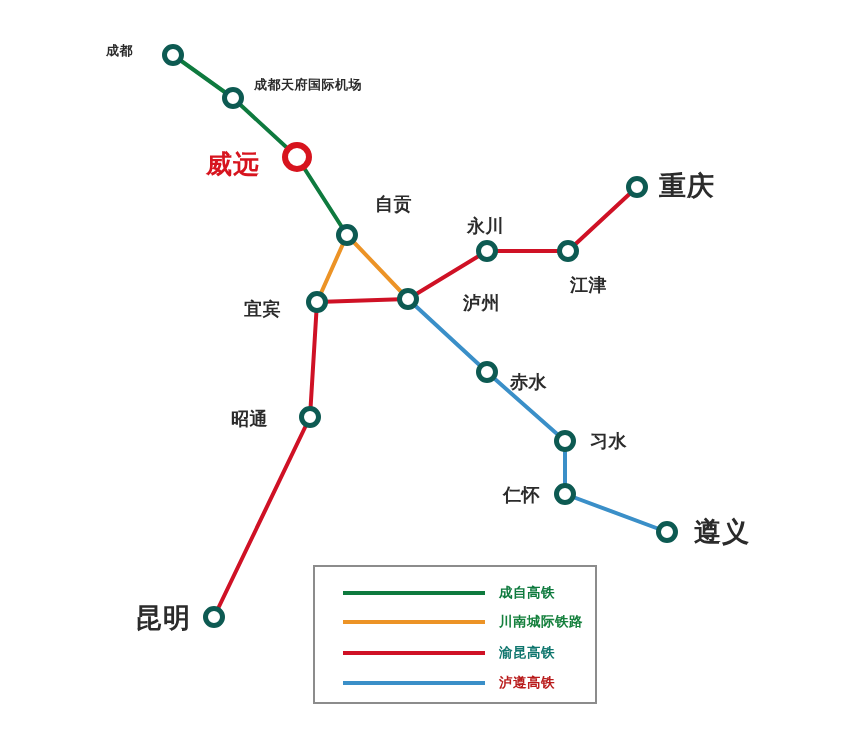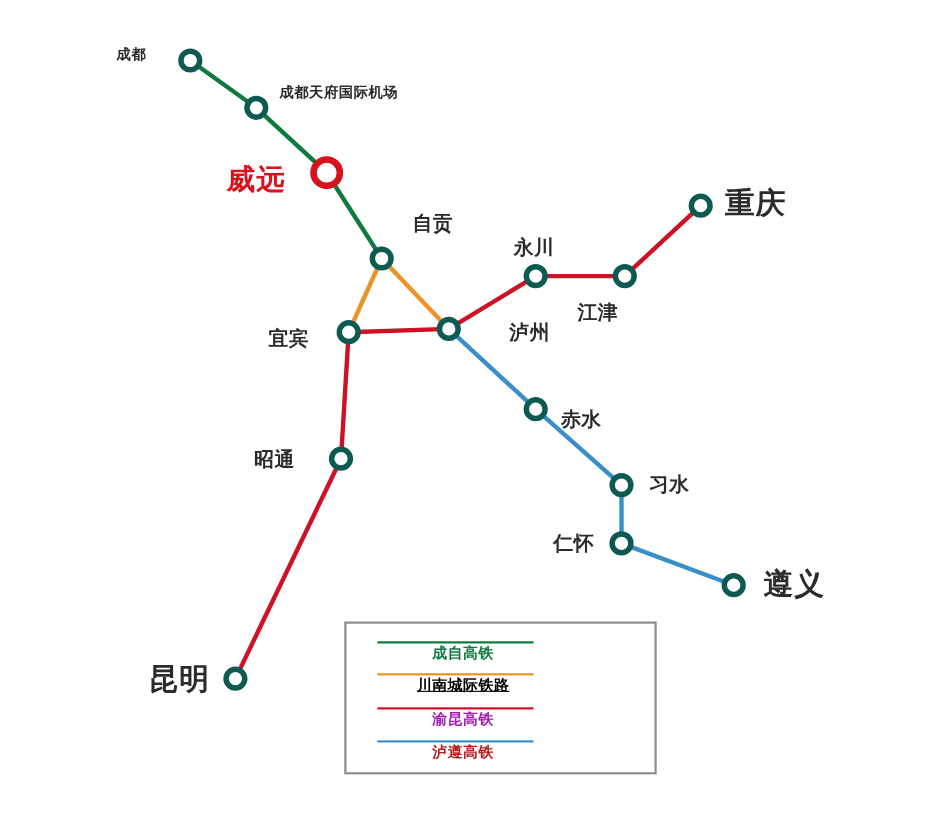--- a/index.html
+++ b/index.html
@@ -7,21 +7,21 @@
            font-family: "DejaVu Sans", "Liberation Sans", sans-serif; }
     #map { position: absolute; left: 0; top: 0; width: 862px; height: 750px; }
     .lbl { position: absolute; font-weight: bold; color: #2b2b2b; white-space: nowrap;
            line-height: 1; letter-spacing: 0.5px; }
     .lbl.s { font-size: 13px; }
     .lbl.m { font-size: 18px; }
     .lbl.l { font-size: 27px; letter-spacing: 1px; }
     .lbl.hl { color: #d7141e; font-size: 26px; letter-spacing: 1px; }
     .legend { position: absolute; left: 313px; top: 565px; width: 284px; height: 139px;
               border: 2px solid #8c8c8c; box-sizing: border-box; background: #fff; }
-    .legend-row { position: absolute; left: 28px; height: 20px; display: flex; align-items: center; flex-direction: column; }
+    .legend-row { position: absolute; left: 28px; height: 20px; display: flex; align-items: center; }
     .legend-swatch { width: 142px; height: 4px; margin-right: 14px; }
     .legend-text { font-size: 13.5px; font-weight: bold; white-space: nowrap; letter-spacing: 0.5px; }
   </style>
 </head>
 <body>
 
 <svg id="map" width="862" height="750" viewBox="0 0 862 750" xmlns="http://www.w3.org/2000/svg">
   <g id="lines-layer">
       <polyline points="173,55 233,98 297,157 347,235" fill="none" stroke="#0e7a3e" stroke-width="4" stroke-linejoin="round"></polyline>
       <polyline points="317,302 347,235 408,299" fill="none" stroke="#ec9326" stroke-width="4" stroke-linejoin="round"></polyline>
@@ -48,40 +48,40 @@
 </svg>
 
 <div id="labels-layer">
     <div class="lbl s" style="left: 106px; top: 44px;">成都</div>
     <div class="lbl s" style="left: 254px; top: 78px;">成都天府国际机场</div>
     <div class="lbl l hl" style="left: 206px; top: 151px; text-align: center;">威远</div>
     <div class="lbl m" style="left: 359px; top: 195px; margin-left: 16px;">自贡</div>
     <div class="lbl m" style="left: 244px; top: 300px;">宜宾</div>
     <div class="lbl m" style="left: 439px; top: 294px; margin-left: 24px;">泸州</div>
     <div class="lbl m" style="left: 467px; top: 205px; margin-top: 12px;">永川</div>
-    <div class="lbl m" style="left: 525px; top: 276px; text-align: center;">江津</div>
+    <div class="lbl m" style="left: 570px; top: 276px; text-align: center;">江津</div>
     <div class="lbl l" style="left: 659px; top: 172px;">重庆</div>
     <div class="lbl m" style="left: 510px; top: 357px; margin-top: 16px;">赤水</div>
     <div class="lbl m" style="left: 590px; top: 432px;">习水</div>
     <div class="lbl m" style="left: 503px; top: 486px;">仁怀</div>
     <div class="lbl l" style="left: 694px; top: 518px;">遵义</div>
     <div class="lbl m" style="left: 231px; top: 410px;">昭通</div>
     <div class="lbl l" style="left: 135px; top: 604px;">昆明</div>
   </div>
 
 <div class="legend">
   <div class="legend-row" style="top:16px;">
     <div class="legend-swatch" style="background:#0e7a3e;"></div>
     <span class="legend-text" style="color:#0e7a3e;">成自高铁</span>
   </div>
   <div class="legend-row" style="top:45px;">
     <div class="legend-swatch" style="background:#ec9326;"></div>
-    <span class="legend-text" style="color:#000000;text-decoration:underline;">川南城际铁路</span>
+    <span class="legend-text" style="color:#15803d;">川南城际铁路</span>
   </div>
   <div class="legend-row" style="top:76px;">
     <div class="legend-swatch" style="background:#cf1125;"></div>
-    <span class="legend-text" style="color:#a21caf;">渝昆高铁</span>
+    <span class="legend-text" style="color:#0f766e;">渝昆高铁</span>
   </div>
   <div class="legend-row" style="top:106px;">
     <div class="legend-swatch" style="background:#3a8fc8;"></div>
     <span class="legend-text" style="color:#b91c1c;">泸遵高铁</span>
   </div>
 </div>
 
 </body></html>

